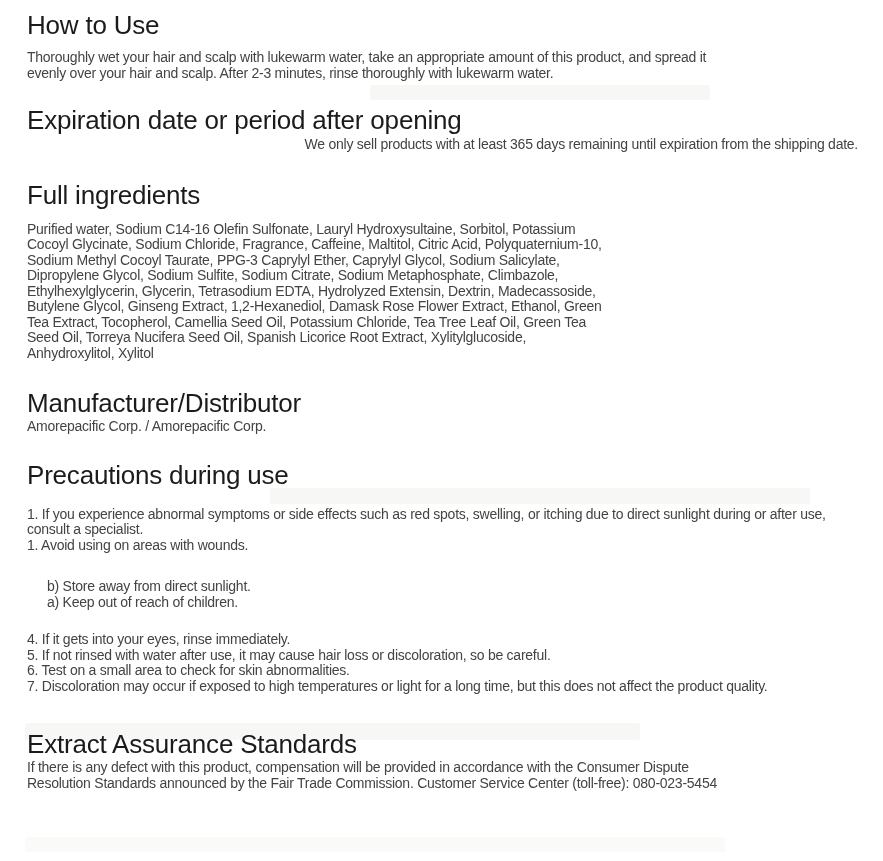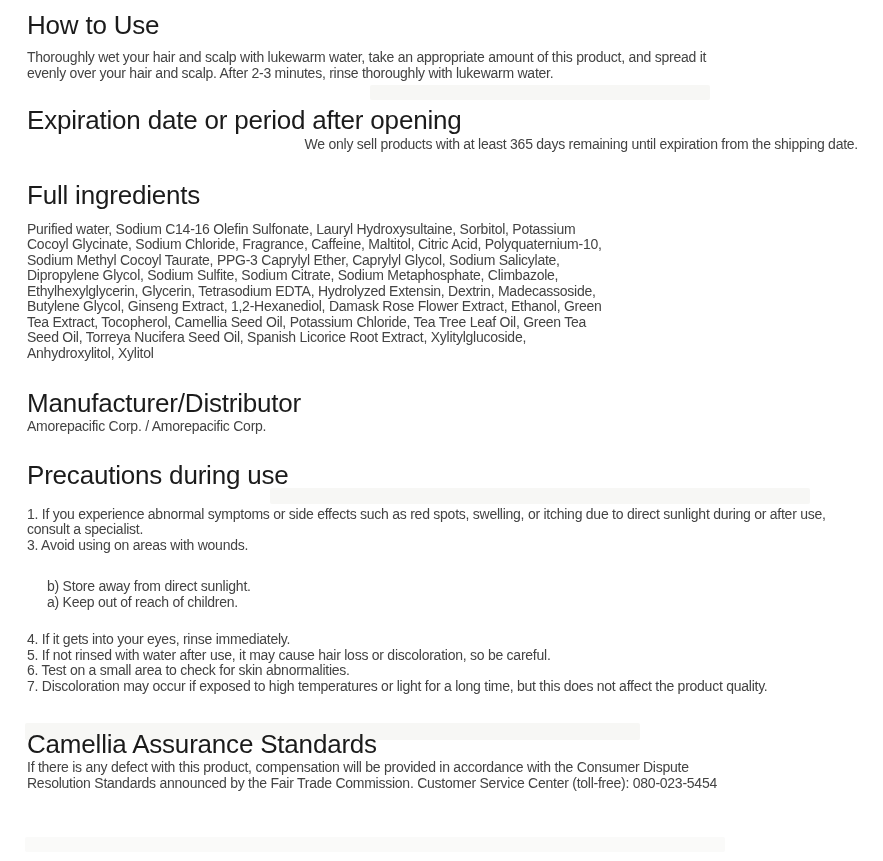--- a/index.html
+++ b/index.html
@@ -99,34 +99,34 @@
   <section class="sec-manufacturer">
     <h2>Manufacturer/Distributor</h2>
     <p class="body-text">Amorepacific Corp. / Amorepacific Corp.</p>
   </section>
 
   <section class="sec-precautions">
     <h2>Precautions during use</h2>
 
     <div class="body-text primary-list">
       <span class="line">1. If you experience abnormal symptoms or side effects such as red spots, swelling, or itching due to direct sunlight during or after use, consult a specialist.</span>
-      <span class="line">3. Avoid using on areas with wounds.</span>
+      <span class="line">1. Avoid using on areas with wounds.</span>
     </div>
 
     <div class="body-text sub-list">
       <span class="line">b) Store away from direct sunlight.</span>
       <span class="line">a) Keep out of reach of children.</span>
     </div>
 
     <div class="body-text additional-list">
       <span class="line">4. If it gets into your eyes, rinse immediately.</span>
       <span class="line">5. If not rinsed with water after use, it may cause hair loss or discoloration, so be careful.</span>
       <span class="line">6. Test on a small area to check for skin abnormalities.</span>
       <span class="line">7. Discoloration may occur if exposed to high temperatures or light for a long time, but this does not affect the product quality.</span>
     </div>
   </section>
 
   <section class="sec-quality">
-    <h2>Camellia Assurance Standards</h2>
+    <h2>Extract Assurance Standards</h2>
     <p class="body-text">If there is any defect with this product, compensation will be provided in accordance with the Consumer Dispute Resolution Standards announced by the Fair Trade Commission. Customer Service Center (toll-free): 080-023-5454</p>
   </section>
 
 </div>
 
 </body></html>

